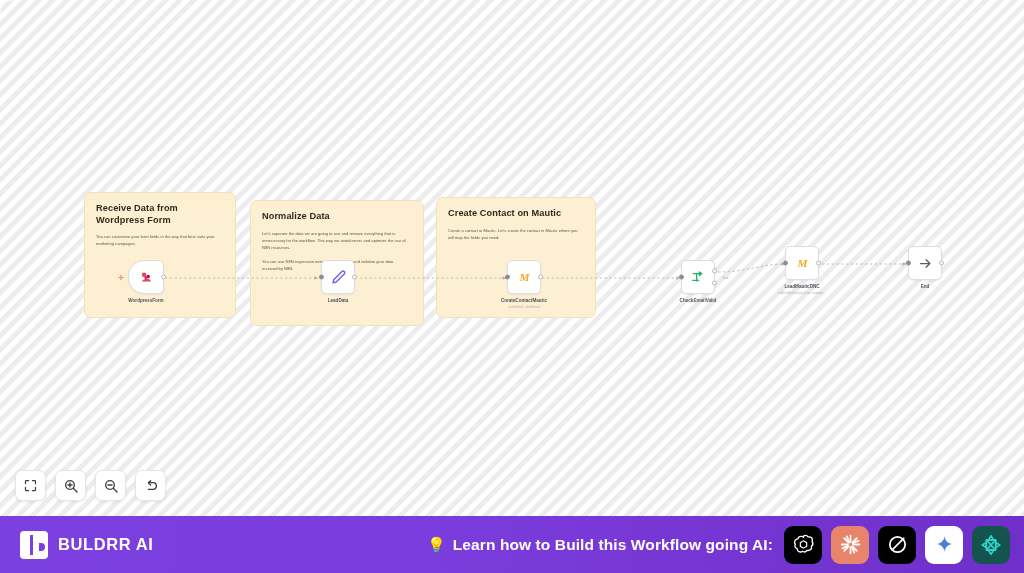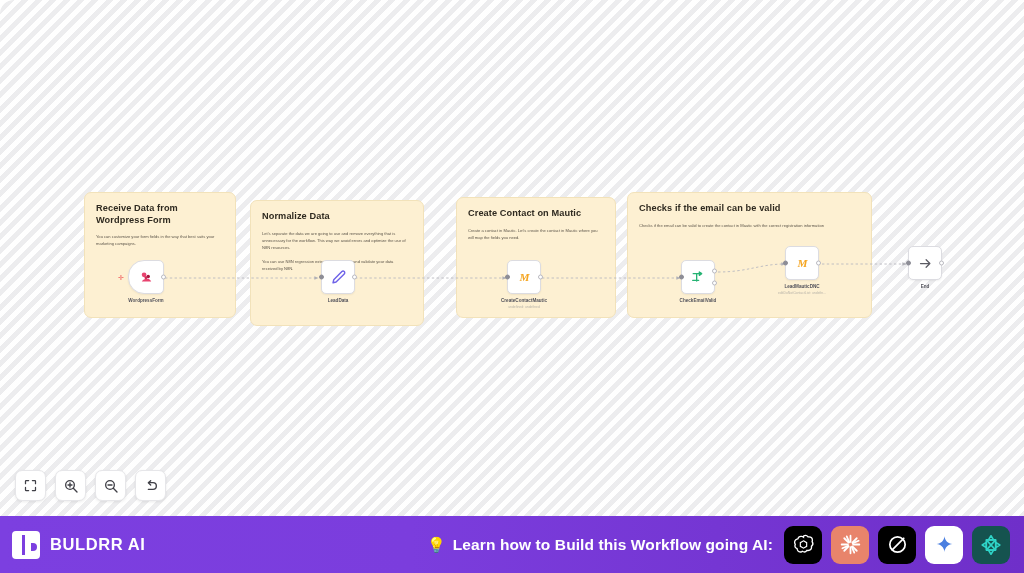--- a/index.html
+++ b/index.html
@@ -178,20 +178,21 @@
   .ctrl-btn svg { display: block; }
 
   
   #bottombar {
     position: absolute;
     left: 0; top: 516px;
     width: 1024px; height: 57px;
     background: linear-gradient(90deg, #7c3fe0 0%, #7b3ddd 40%, #6f2fc9 100%);
     display: flex;
     z-index: 50;
+    padding-left: 8px;
   }
 
   #brand {
     display: flex;
     align-items: center;
     gap: 10px;
     padding-left: 12px;
     width: 300px;
   }
   .brand-mark {
@@ -284,29 +285,25 @@
       <div class="sticky-title">Receive Data from Wordpress Form</div>
       <div class="sticky-body">You can customize your form fields in the way that best suits your marketing campaigns.</div>
     </div>
 
     <div class="sticky" style="left:250px; top:192px; width:174px; height:126px;margin-top:8px;">
       <div class="sticky-title">Normalize Data</div>
       <div class="sticky-body">Let's separate the data we are going to use and remove everything that is unnecessary for the workflow. This way we avoid errors and optimize the use of N8N resources.</div>
       <div class="sticky-body">You can use N8N regression extensions to format and validate your data received by N8N.</div>
     </div>
 
-    <div class="sticky" style="left:456px; top:197px; width:160px; height:121px;">
+    <div class="sticky" style="left:436px; top:197px; width:160px; height:121px;">
       <div class="sticky-title">Create Contact on Mautic</div>
       <div class="sticky-body">Create a contact in Mautic. Let's create the contact in Mautic where you will map the fields you need.</div>
     </div>
 
-    <div class="sticky" style="left:627px; top:192px; width:245px; height:126px;">
-      <div class="sticky-title">Checks if the email can be valid</div>
-      <div class="sticky-body">Checks if the email can be valid to create the contact in Mautic with the correct registration information</div>
-    </div>
 
     <div class="node" style="left:111px; top:260px;">
       <div class="node-box trigger">
         <span class="plus-mark">✛</span>
         <svg width="17" height="17" viewBox="0 0 24 24">
           <circle cx="8.6" cy="8.2" r="3.3" fill="#e8436f"></circle>
           <circle cx="14.4" cy="10.6" r="2.5" fill="#a5193f"></circle>
           <path d="M5.4 17.5c1.8-3 5.2-4.4 8.6-3.6 2 .5 3.6 1.8 4.6 3.6H5.4z" fill="#e8436f"></path>
           <circle cx="11.2" cy="12.4" r="2.1" fill="#cf2a55"></circle>
         </svg>

